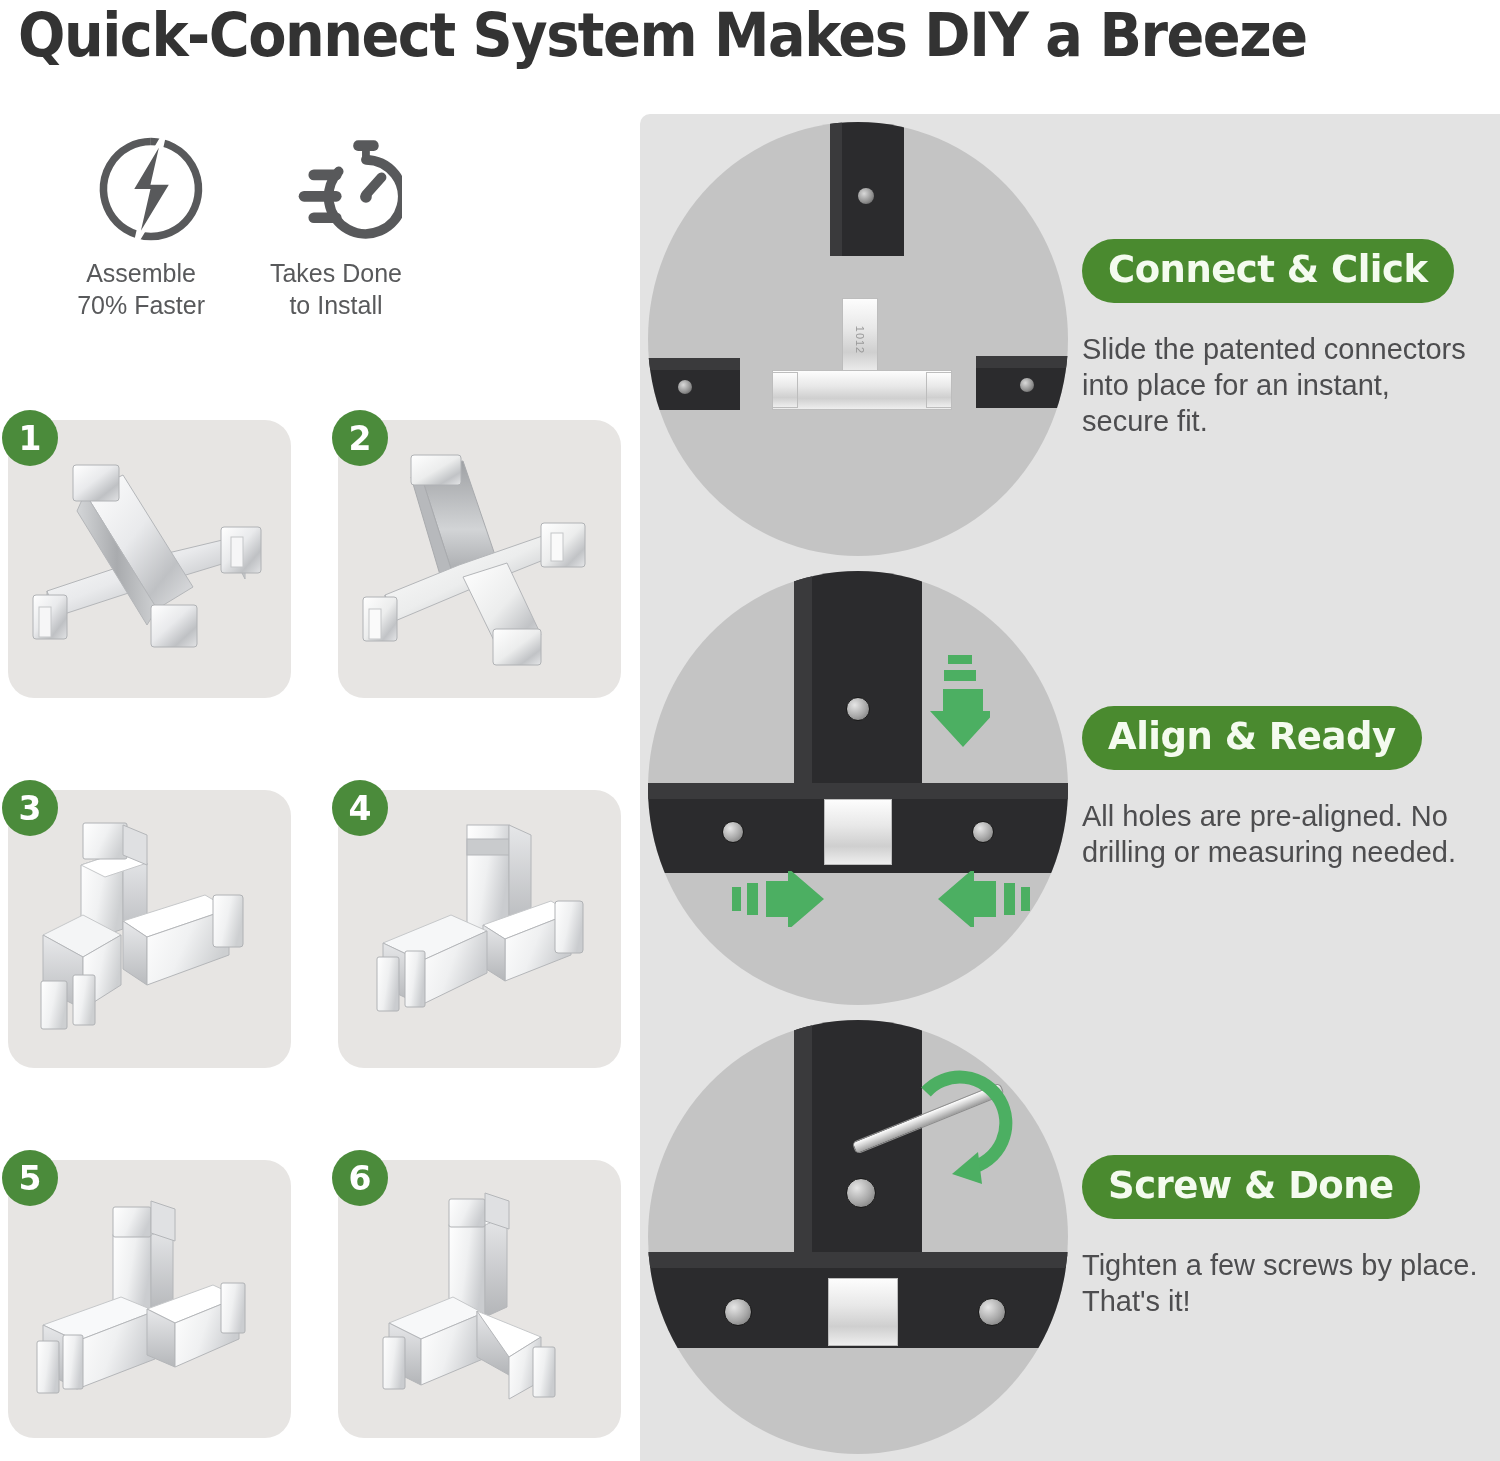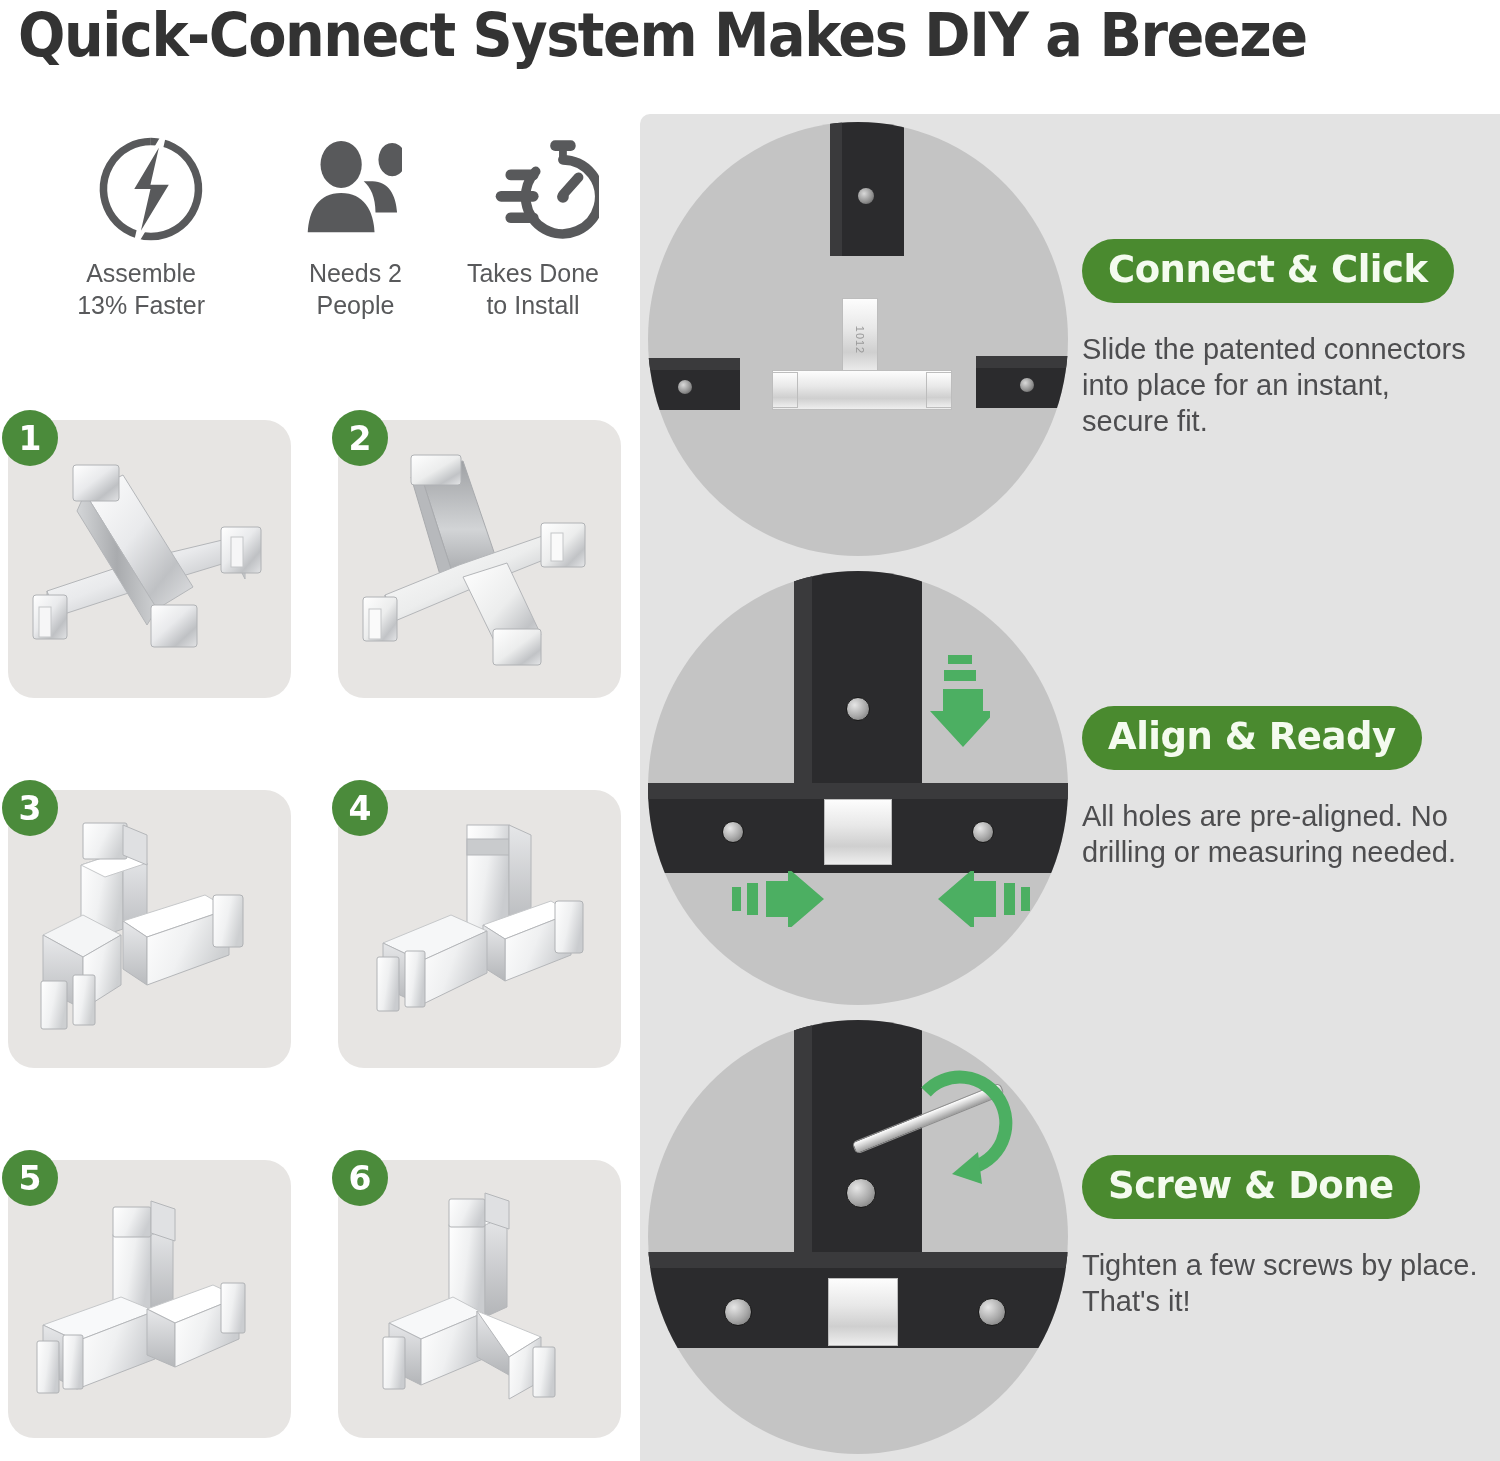--- a/index.html
+++ b/index.html
@@ -228,37 +228,24 @@
 
       <div class="benefit">
         <div class="benefit-icon">
           <svg width="108" height="108" viewBox="0 0 100 100">
             <path d="M50 6 A44 44 0 1 1 49.9 6" fill="none" stroke="#58595b" stroke-width="7"></path>
             <path d="M62 0 L31 52 L47 52 L36 100 L70 44 L52 44 Z" fill="#58595b" stroke="#ffffff" stroke-width="4"></path>
           </svg>
         </div>
         <div class="benefit-label">
           <span>Assemble</span><br>
-          <span>13% Faster</span>
-        </div>
-      </div>
-
-      <div class="benefit">
-        <div class="benefit-icon">
-          <svg width="108" height="100" viewBox="0 0 110 100">
-            <path d="M86 20 a14 17 0 1 1 0 0.1 M80 42 c16 0 24 14 25 32 h-22 c0-16-5-26-12-32z" fill="#58595b"></path>
-            <ellipse cx="48" cy="25" rx="21" ry="24" fill="#58595b"></ellipse>
-            <path d="M48 54 c23 0 33 18 34 40 H14 c1-22 11-40 34-40z" fill="#58595b"></path>
-          </svg>
-        </div>
-        <div class="benefit-label">
-          <span>Needs 2</span><br>
-          <span>People</span>
-        </div>
-      </div>
+          <span>70% Faster</span>
+        </div>
+      </div>
+
 
       <div class="benefit">
         <div class="benefit-icon">
           <svg width="115" height="105" viewBox="0 0 118 105">
             <rect x="68" y="2" width="26" height="11" rx="5" fill="#58595b"></rect>
             <rect x="77" y="10" width="8" height="12" fill="#58595b"></rect>
             <path d="M81 22 a38 38 0 1 1 -28 12" fill="none" stroke="#58595b" stroke-width="10" stroke-linecap="round"></path>
             <path d="M81 58 l16 -18" stroke="#58595b" stroke-width="10" stroke-linecap="round" fill="none"></path>
             <circle cx="81" cy="60" r="6" fill="#58595b"></circle>
             <rect x="22" y="32" width="34" height="11" rx="5.5" fill="#58595b"></rect>

